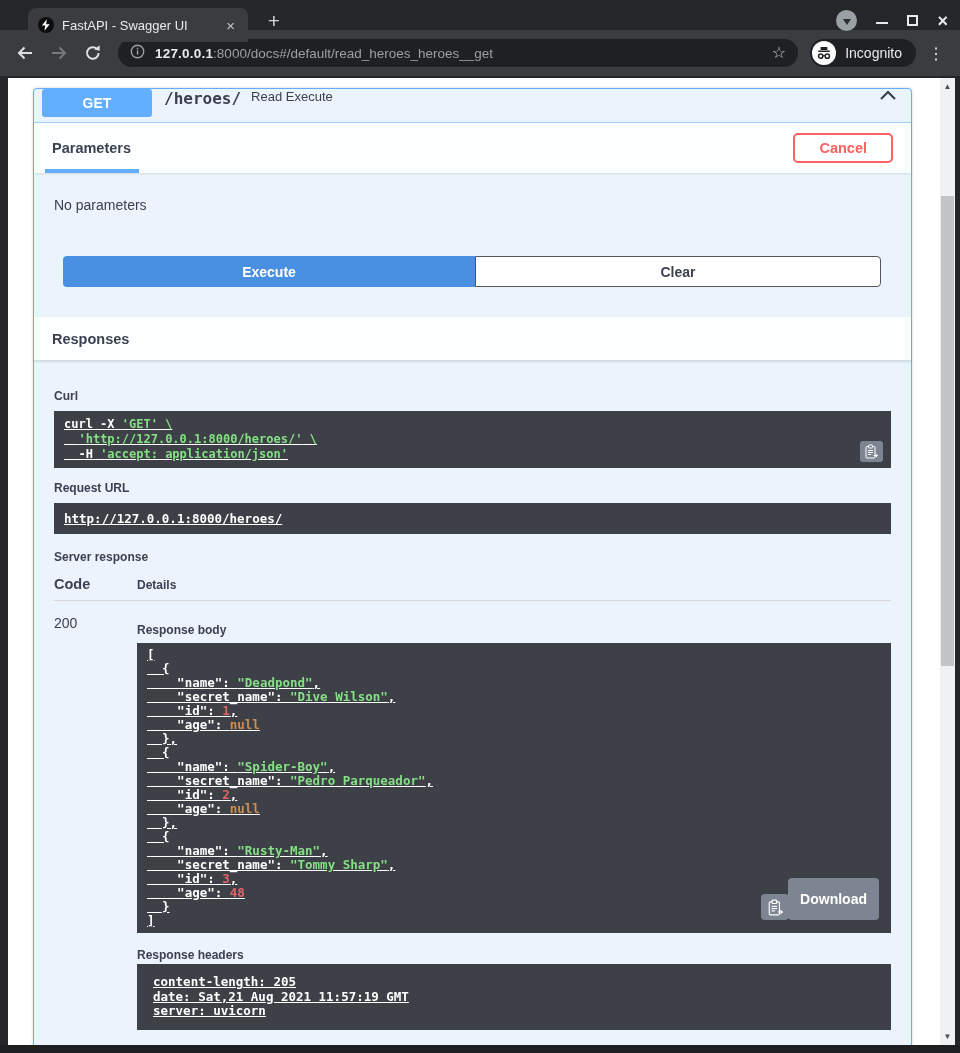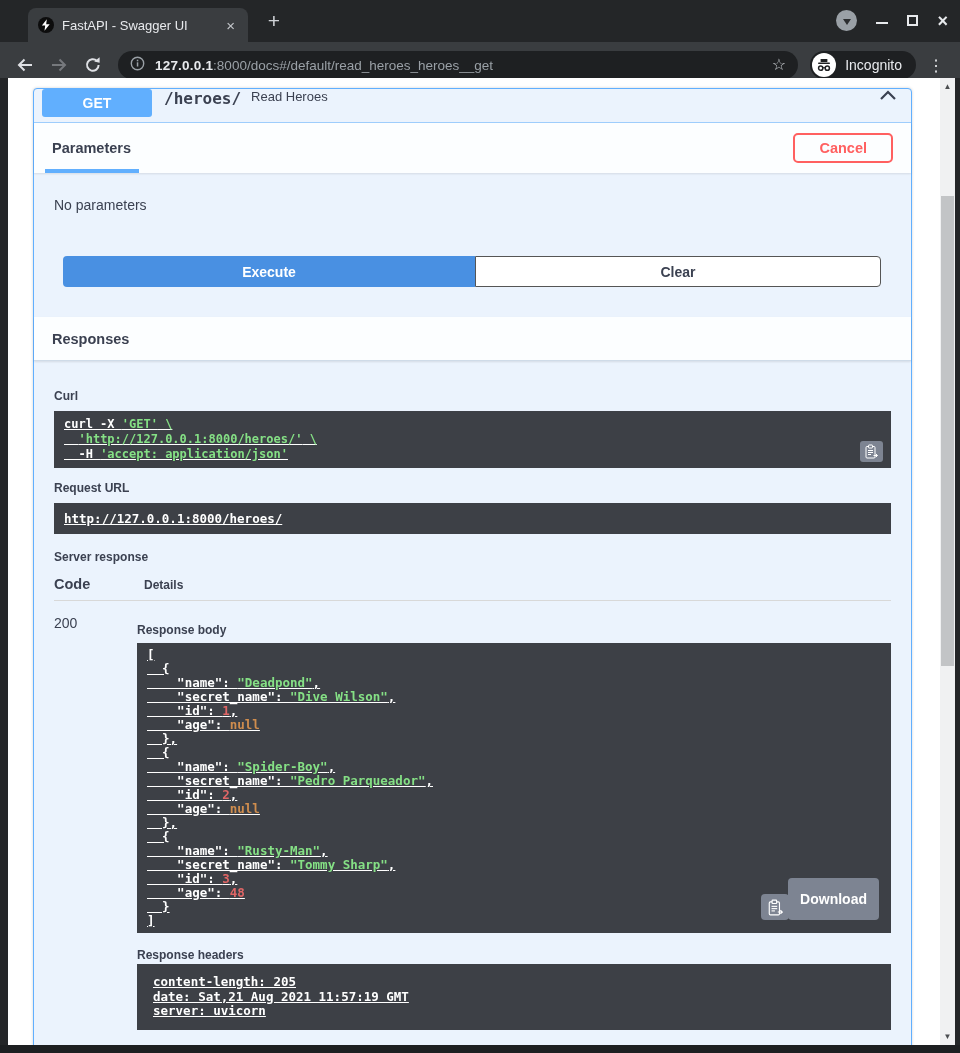--- a/index.html
+++ b/index.html
@@ -1,21 +1,21 @@
 <!DOCTYPE html>
 <html style="--get-blue: #61affe; --execute-blue: #4990e2; --cancel-red: #ff6060; --panel-blue: #ebf3fd; --code-bg: #3d4046; --token-string: #85e085; --token-number: #e06666; --token-keyword: #cf8d4e; --text-dark: #3b4151; --btn-gray: #7d8492;"><head>
 <meta charset="utf-8">
 <style>
   * { margin:0; padding:0; box-sizing:border-box; }
   html,body { width:960px; height:1053px; overflow:hidden; }
   body { font-family:"Liberation Sans", sans-serif; background:#242628; position:relative; }
 
   
   .chrome { height:78px; background:#242628; }
-  .tabstrip { height:42px; position:relative; }
+  .tabstrip { height:30px; position:relative; }
   .tab { position:absolute; left:28px; top:8px; width:220px; height:34px;
          background:#3a3d40; border-radius:8px 8px 0 0; display:flex; align-items:center;
          padding:0 10px; gap:8px; }
   .favicon { width:16px; height:16px; flex:0 0 auto; }
   .tab-title { color:#e8eaed; font-size:13px; flex:1; white-space:nowrap; overflow:hidden; }
   .tab-close { color:#c3c6ca; font-size:15px; line-height:1; padding:0 3px; }
   .new-tab { position:absolute; left:262px; top:9px; font-size:21px; color:#cfd2d6; width:24px; text-align:center; }
   .win-controls { position:absolute; right:12px; top:10px; display:flex; align-items:center; gap:19px; }
   .tab-search { width:21px; height:21px; border-radius:50%; background:#9aa0a6;
                 display:flex; align-items:center; justify-content:center; }
@@ -91,21 +91,21 @@
                 padding:6px 10px; white-space:pre; overflow:hidden;text-decoration:underline; }
   .tk-p { color:#fff; font-weight:bold; }
   .tk-s { color:var(--token-string,#85e085); font-weight:bold; }
   .tk-n { color:var(--token-number,#e06666); font-weight:bold; }
   .tk-k { color:var(--token-keyword,#cf8d4e); font-weight:bold; }
 
   .mt13 { margin-top:13px; } .mt16 { margin-top:16px; } .mt15 { margin-top:15px; margin-bottom:2px; }
   .url-block { padding:8px 10px; font-weight:bold; font-size:12.5px; }
 
   .thead { display:flex; align-items:baseline; margin-top:12px; padding-bottom:8px;
-           border-bottom:1px solid #d8d8d8;gap:7px; }
+           border-bottom:1px solid #d8d8d8; }
   .code-col { width:83px; font-size:14.5px; font-weight:bold; }
   .details-col { font-size:12px; font-weight:bold; }
   .trow { display:flex; padding-top:12px; }
   .status-code { width:83px; font-size:14px; padding-top:2px; }
   .details-cell { flex:1; min-width:0; }
   .body-label { margin-top:10px; margin-bottom:6px; }
   .body-block { font-size:12.5px; line-height:14px; padding:5px 10px; }
 
   .icon-btn { position:absolute; background:var(--btn-gray,#7d8492); border:none; border-radius:3px;
               display:flex; align-items:center; justify-content:center; cursor:pointer; }
@@ -188,21 +188,21 @@
 
 <div class="window-body">
   <div class="left-edge"></div>
 
   <div class="page">
     <div class="opblock">
 
       <div class="opblock-summary">
         <span class="method">GET</span>
         <span class="path">/heroes/</span>
-        <span class="summary-text">Read Heroes</span>
+        <span class="summary-text">Read Execute</span>
         <span class="chevron">
           <svg width="18" height="12" viewBox="0 0 18 12">
               <path d="M2 10 L9 3 L16 10" stroke="#3b4151" stroke-width="2.2" fill="none"></path>
             </svg>
         </span>
       </div>
 
       <div class="section-header">
         <span class="tab-item">Parameters</span>
         <div class="tab-underline"></div>

